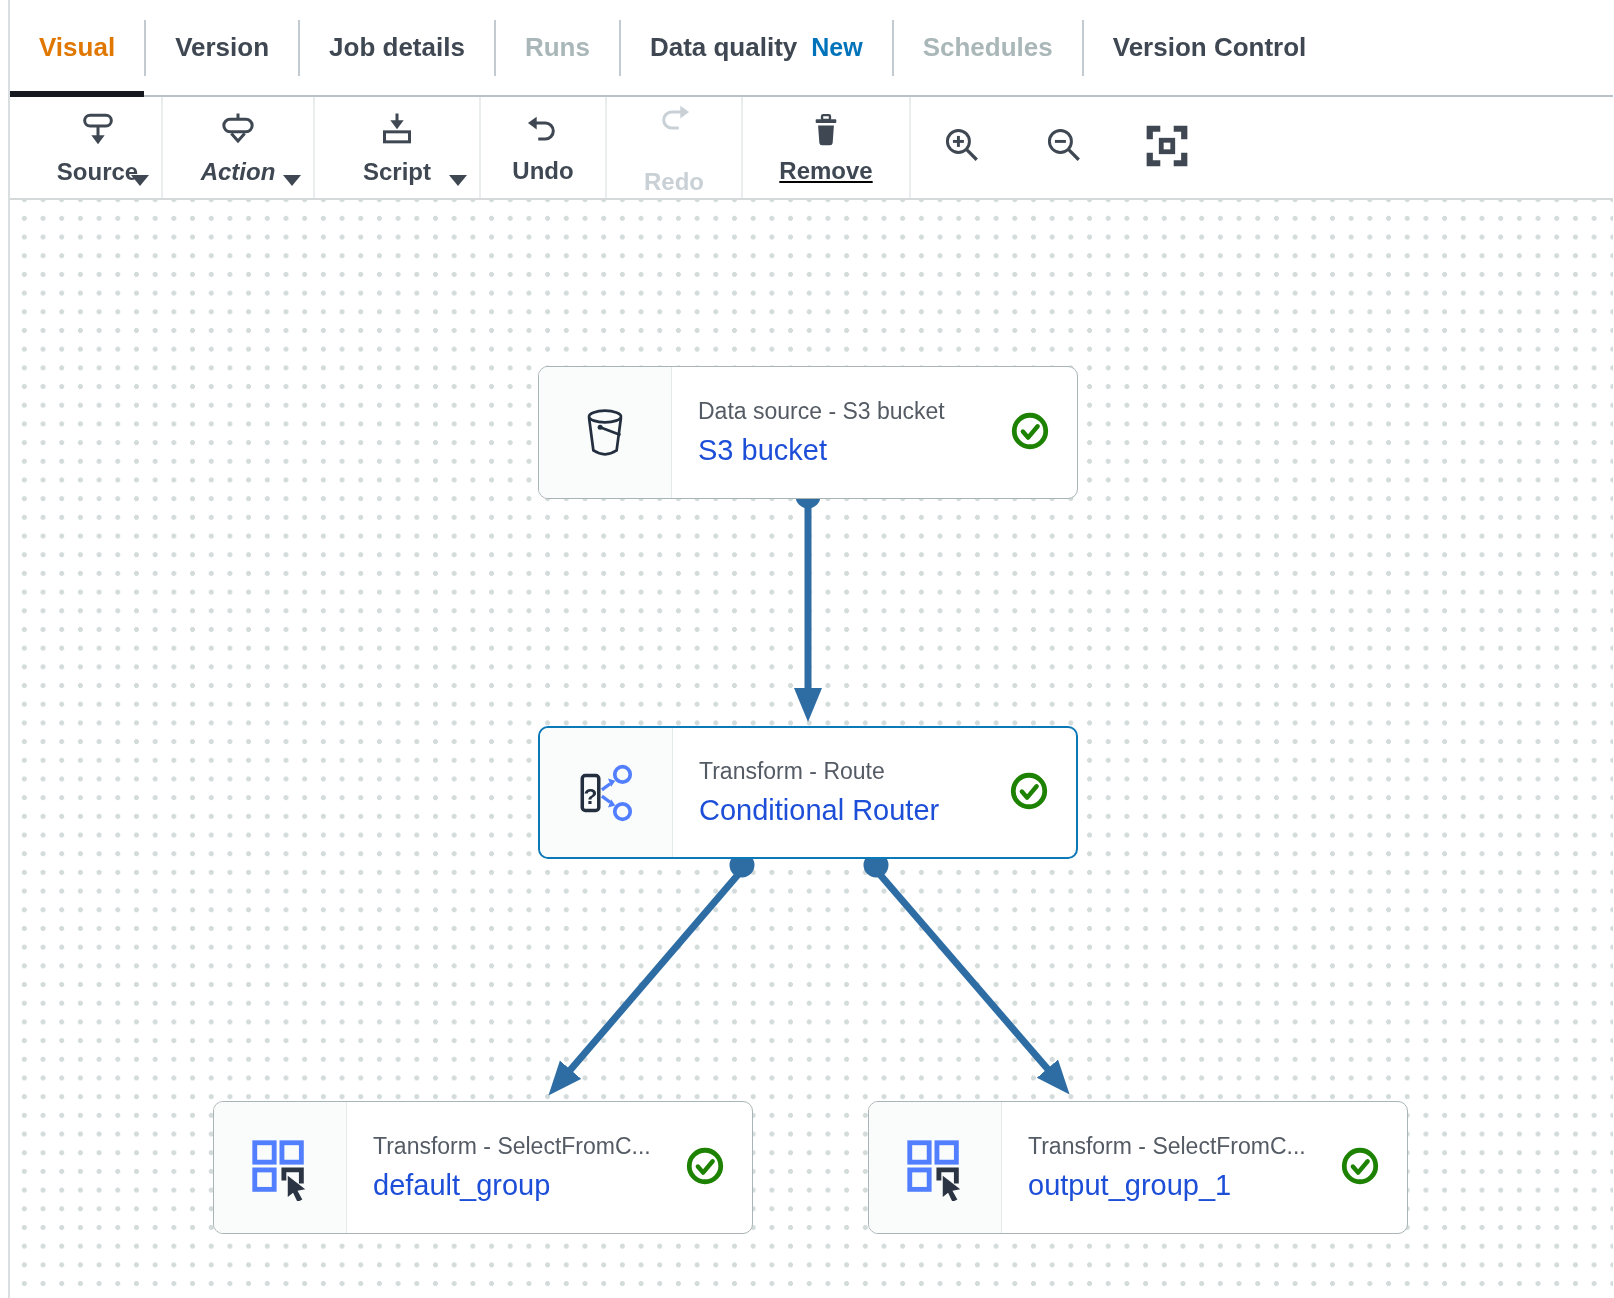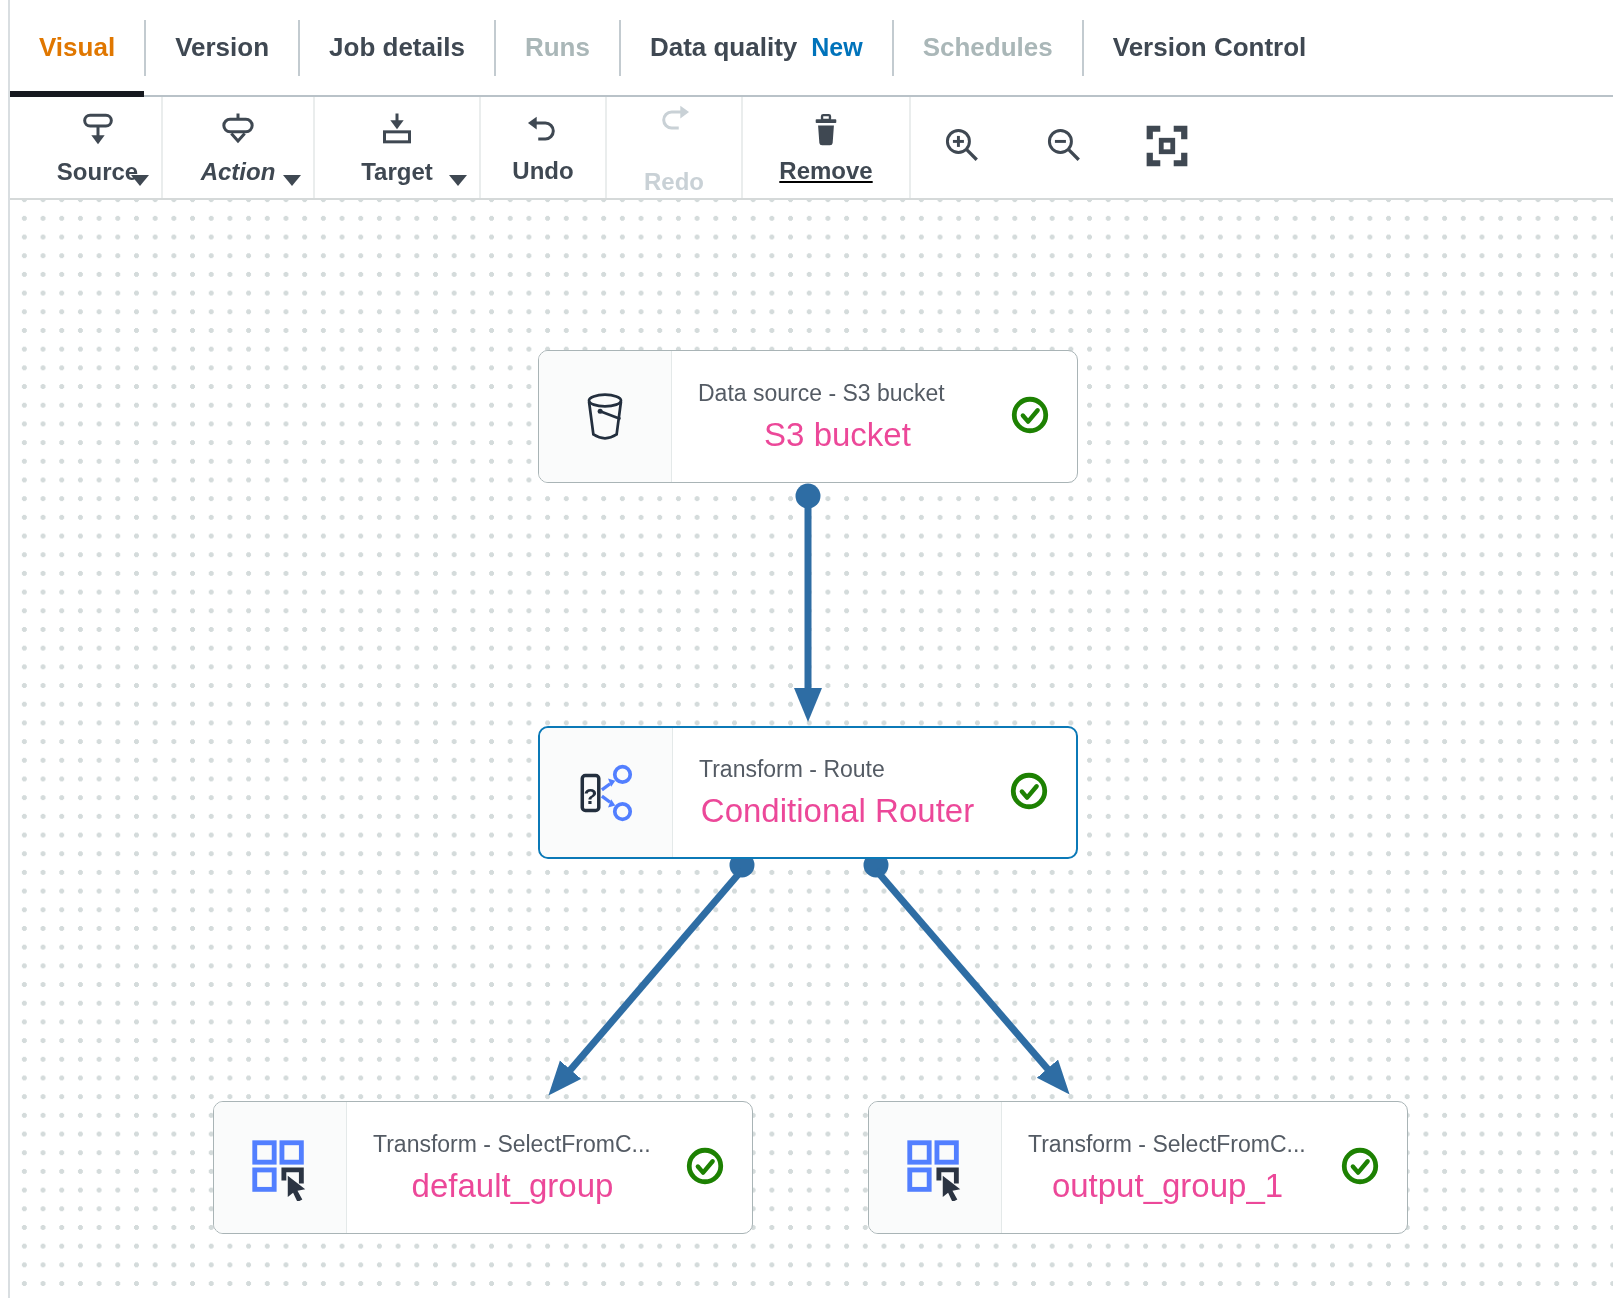--- a/index.html
+++ b/index.html
@@ -44,21 +44,21 @@
 
   .node { position:absolute; width:540px; height:133px; background:#fff;
     border:1px solid #a9b4b6; border-radius:10px; display:flex; cursor:pointer; }
   .node.selected { border:2px solid #0b79b7; }
   .icon-panel { width:133px; flex:0 0 133px; background:#fafbfb;
     border-right:1px solid #e4e9e9; border-radius:9px 0 0 9px;
     display:flex; align-items:center; justify-content:center; }
   .node-body { flex:1; display:flex; flex-direction:column; justify-content:center;
     gap:9px; padding-left:26px; padding-right:100px; overflow:hidden; }
   .node-label { font-size:23px; color:#545b64; white-space:nowrap; }
-  .node-title { font-size:33px; color:#ec4899; white-space:nowrap;text-align:center; }
+  .node-title { font-size:29px; color:#1d4ed8; white-space:nowrap; }
   .node-status { position:absolute; right:26px; top:50%; transform:translateY(-50%); }
 </style>
 </head>
 <body>
 
 <div class="app">
 
   <div class="tabbar">
     <div class="tab active">
       <span>Visual</span>
@@ -117,21 +117,21 @@
     </div>
 
     <div class="tbtn w-target">
       <span>
         <svg width="40" height="40" viewBox="0 0 48 48" fill="none">
           <line x1="24" y1="3" x2="24" y2="13" stroke="#3f4852" stroke-width="3.6"></line>
           <path d="M16 11 h16 l-8 11 z" fill="#3f4852"></path>
           <rect x="9" y="25" width="30" height="12" stroke="#3f4852" stroke-width="3.6"></rect>
         </svg>
       </span>
-      <span class="tlabel">Target</span>
+      <span class="tlabel">Script</span>
       <span class="caret"></span>
     </div>
 
     <div class="tbtn w-undo">
       <span>
         <svg width="38" height="38" viewBox="0 0 48 48" fill="none">
           <path d="M14 14 h13 a10 10 0 0 1 0 20 h-9" stroke="#3f4852" stroke-width="3.8" fill="none"></path>
           <path d="M16 6 L5 14 L16 22 Z" fill="#3f4852"></path>
         </svg>
       </span>
@@ -208,21 +208,21 @@
       <g>
         <circle cx="732" cy="665" r="12.5" fill="#2e6da4"></circle>
         <line x1="732" y1="670" x2="556" y2="875" stroke="#2e6da4" stroke-width="7" marker-end="url(#arrow)"></line>
       </g>
       <g>
         <circle cx="866" cy="665" r="12.5" fill="#2e6da4"></circle>
         <line x1="866" y1="670" x2="1042" y2="874" stroke="#2e6da4" stroke-width="7" marker-end="url(#arrow)"></line>
       </g>
     </svg>
 
-    <div class="node" style="left:528px; top:150px;">
+    <div class="node" style="left:528px; top:166px;">
       <div class="icon-panel">
         <svg width="62" height="66" viewBox="0 0 64 64" fill="none">
           <ellipse cx="32" cy="15" rx="16.5" ry="6" stroke="#232f3e" stroke-width="2.8"></ellipse>
           <path d="M15.5 16 L20 50 Q32 58 44 50 L48.5 16" stroke="#232f3e" stroke-width="2.8" fill="none"></path>
           <line x1="27" y1="26" x2="48" y2="34" stroke="#232f3e" stroke-width="2.8"></line>
           <circle cx="27" cy="26" r="2.6" fill="#232f3e"></circle>
         </svg>
       </div>
       <div class="node-body">
         <div class="node-label">Data source - S3 bucket</div>

